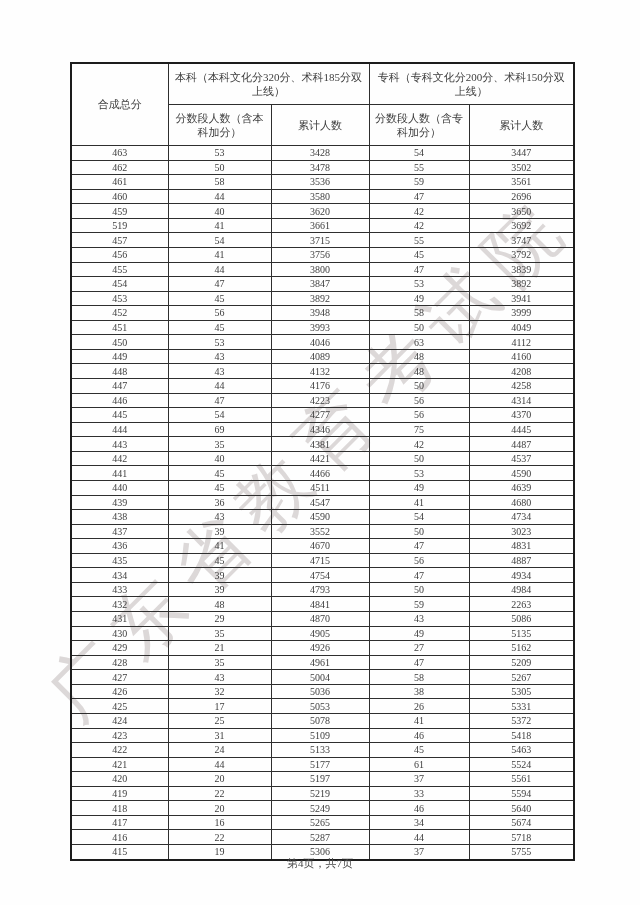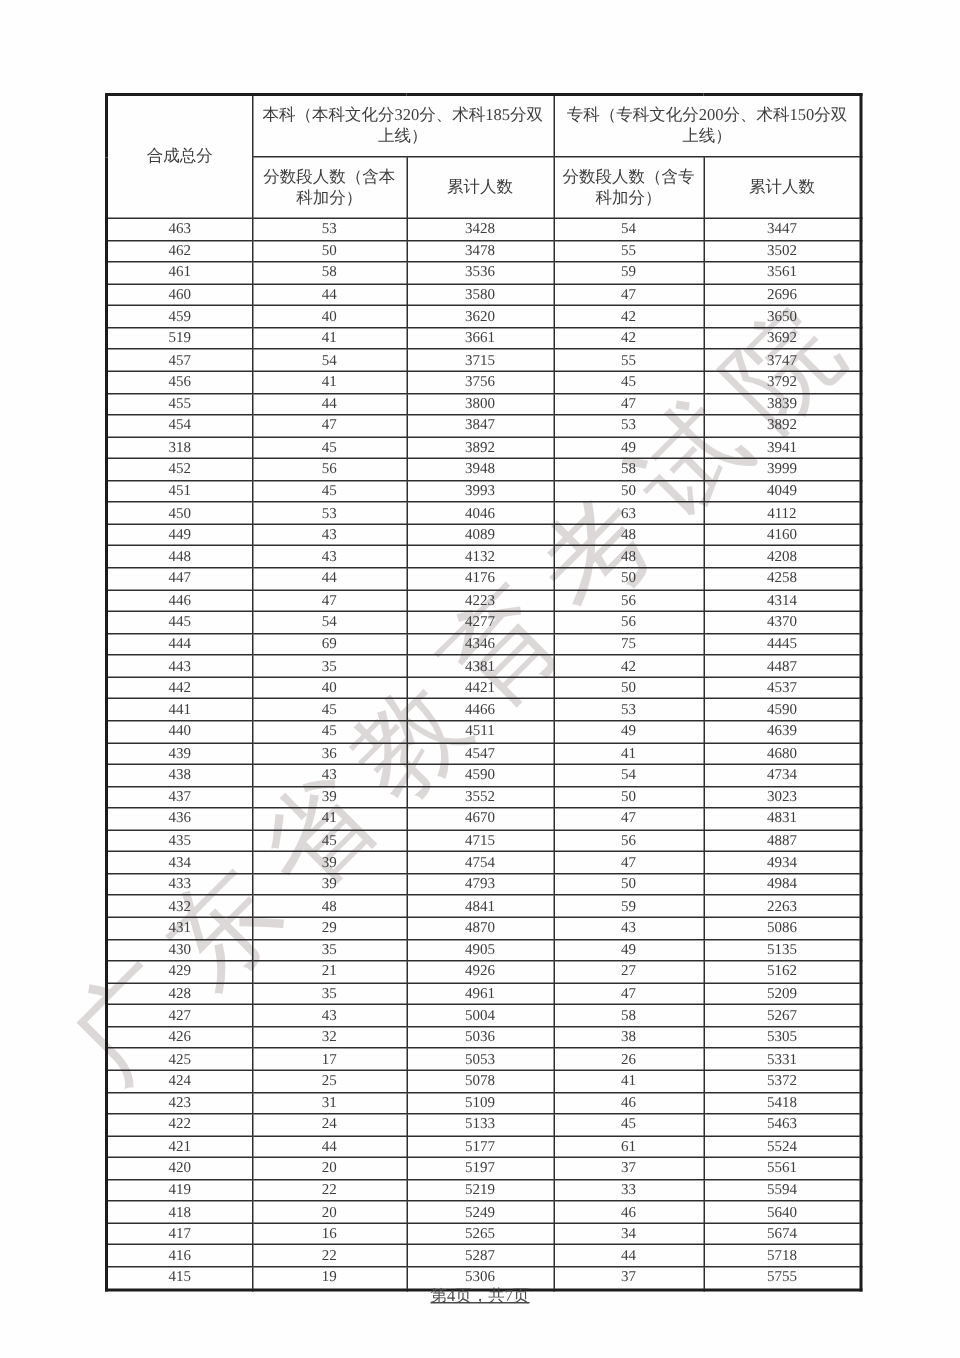--- a/index.html
+++ b/index.html
@@ -65,21 +65,20 @@
     padding: 0;
   }
   .footer {
     position: absolute;
     left: 0; top: 856px;
     width: 640px;
     text-align: center;
     font-size: 11px;
     color: #4a4a4a;
     z-index: 1;
-    text-decoration: underline;
   }
 </style>
 </head>
 <body>
 
 <div class="page">
 
   <div class="watermark">广东省教育考试院</div>
 
   <table class="score-table">
@@ -168,21 +167,21 @@
           <td>3839</td>
         </tr>
         <tr>
           <td>454</td>
           <td>47</td>
           <td>3847</td>
           <td>53</td>
           <td>3892</td>
         </tr>
         <tr>
-          <td>318</td>
+          <td>453</td>
           <td>45</td>
           <td>3892</td>
           <td>49</td>
           <td>3941</td>
         </tr>
         <tr>
           <td>452</td>
           <td>56</td>
           <td>3948</td>
           <td>58</td>

